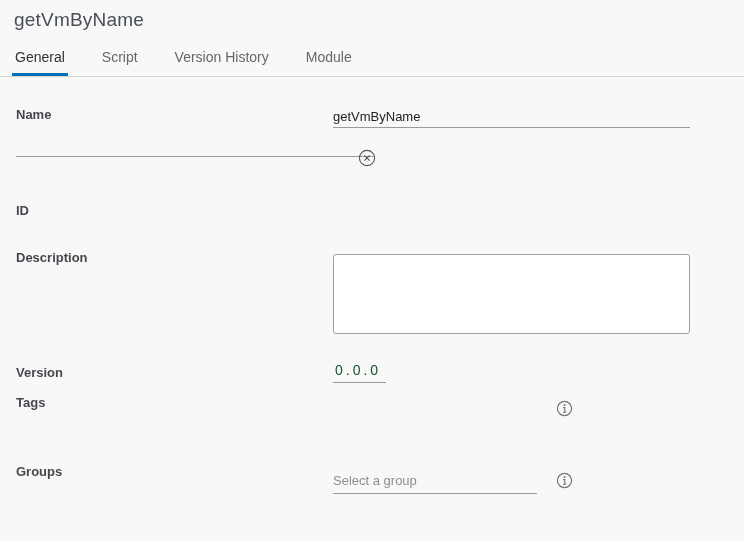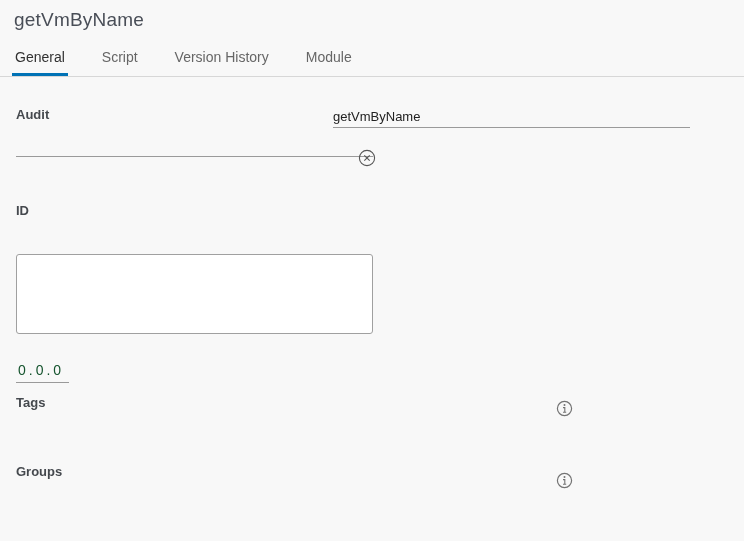--- a/index.html
+++ b/index.html
@@ -113,21 +113,21 @@
   <h1 class="page-title">getVmByName</h1>
 
   <nav class="tab-bar">
     <button class="tab active">General</button>
     <button class="tab">Script</button>
     <button class="tab">Version History</button>
     <button class="tab">Module</button>
   </nav>
 
   <div class="row row-name">
-    <label class="lbl">Audit</label>
+    <label class="lbl">Name</label>
     <div class="input-wrap">
       <input class="line-input" type="text" value="getVmByName" style="">
     </div>
   </div>
 
   <div class="row row-module">
     <div class="input-wrap">
       <button class="clear-btn" title="">
         <svg width="18" height="18" viewBox="0 0 18 18">
           <circle cx="9" cy="9" r="7.6" fill="none" stroke="#565656" stroke-width="1.1"></circle>
@@ -136,40 +136,45 @@
       </button>
     </div>
   </div>
 
   <div class="row row-id">
     <label class="lbl">ID</label>
     <span></span>
   </div>
 
   <div class="row row-description">
+    <label class="lbl">Description</label>
     <textarea class="desc-box" style=""></textarea>
   </div>
 
   <div class="row row-version">
+    <label class="lbl">Version</label>
     <span class="version-value">0.0.0</span>
   </div>
 
   <div class="row row-tags">
     <label class="lbl">Tags</label>
     <span class="info-icon">
       <svg width="17" height="17" viewBox="0 0 17 17">
         <circle cx="8.5" cy="8.5" r="7.1" fill="none" stroke="#737373" stroke-width="1.2"></circle>
         <circle cx="8.5" cy="4.9" r="1" fill="#737373"></circle>
         <path d="M7 7.6 h1.8 v4.4 M7 12.2 h3.2" stroke="#737373" stroke-width="1.1" fill="none"></path>
       </svg>
     </span>
   </div>
 
   <div class="row row-groups">
     <label class="lbl">Groups</label>
+    <div class="input-wrap groups-wrap">
+      <input class="line-input" type="text" placeholder="Select a group" style="">
+    </div>
     <span class="info-icon">
       <svg width="17" height="17" viewBox="0 0 17 17">
         <circle cx="8.5" cy="8.5" r="7.1" fill="none" stroke="#737373" stroke-width="1.2"></circle>
         <circle cx="8.5" cy="4.9" r="1" fill="#737373"></circle>
         <path d="M7 7.6 h1.8 v4.4 M7 12.2 h3.2" stroke="#737373" stroke-width="1.1" fill="none"></path>
       </svg>
     </span>
   </div>
 
 </div>

